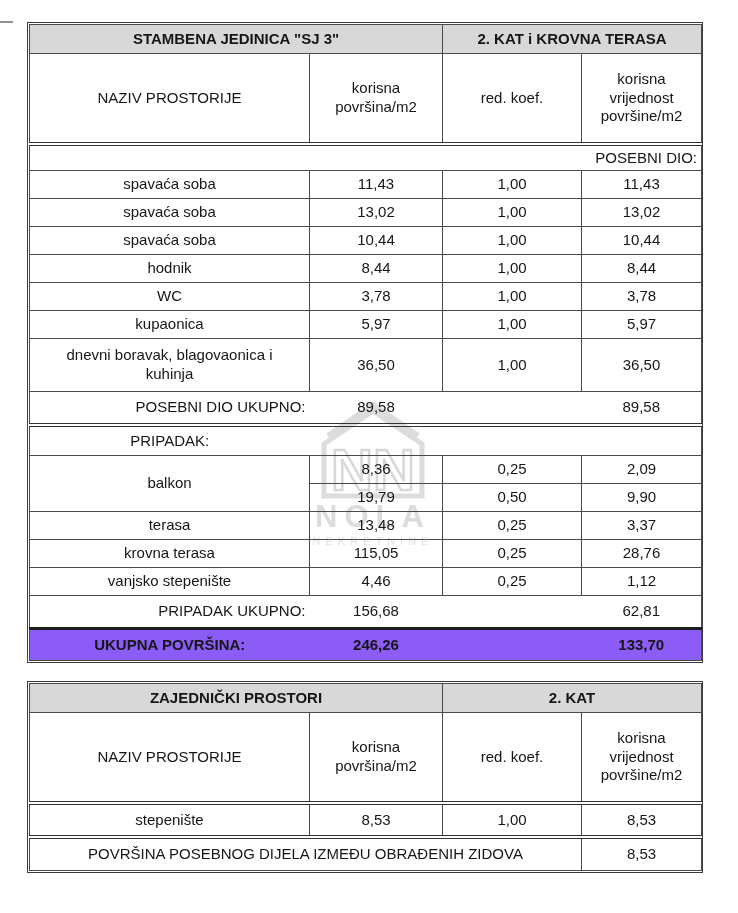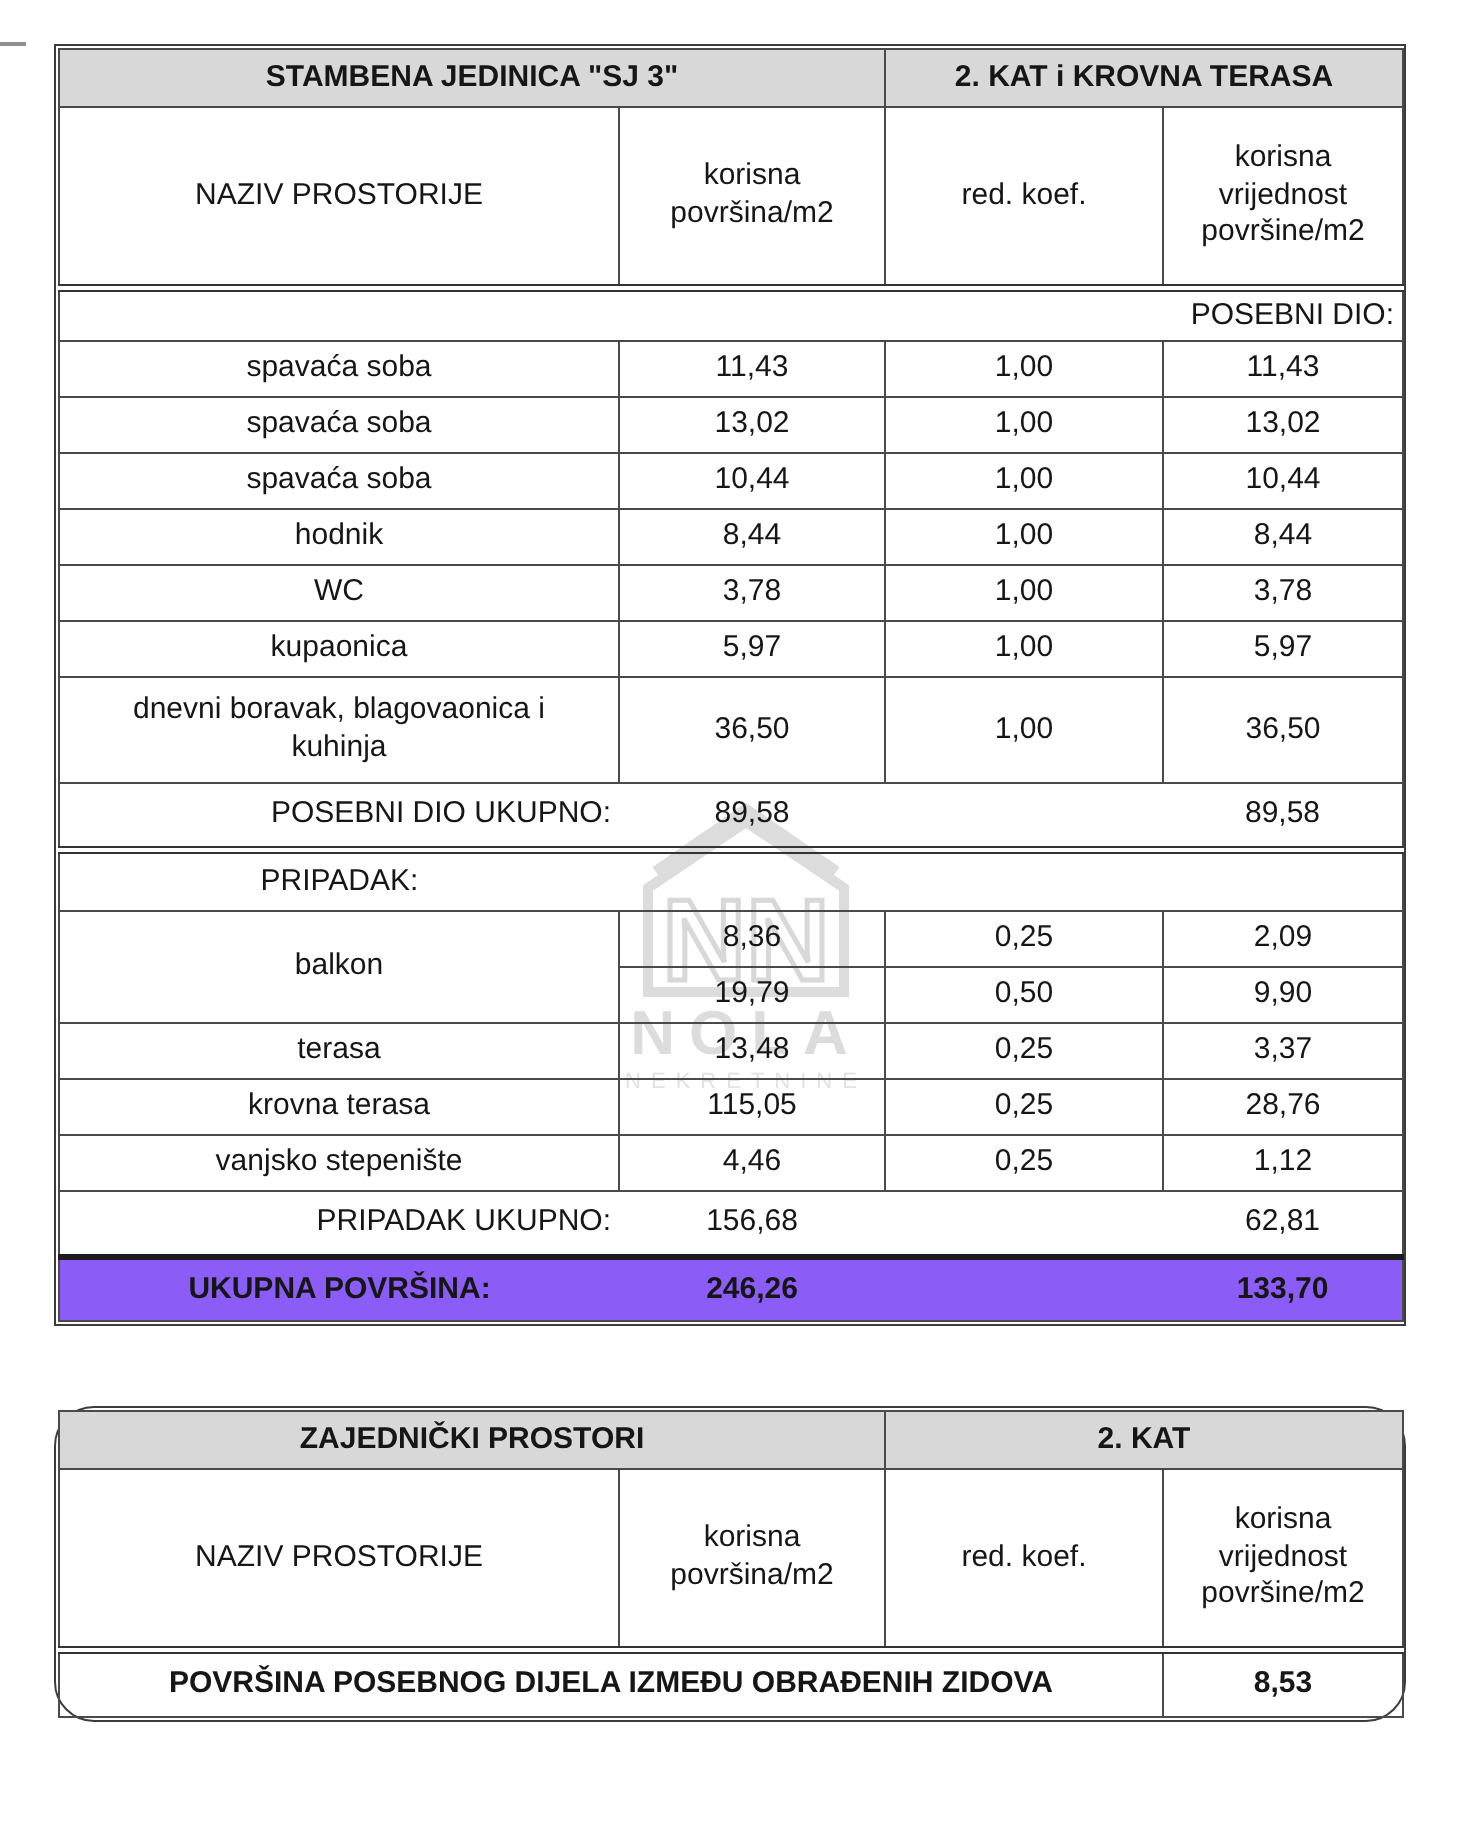--- a/index.html
+++ b/index.html
@@ -14,37 +14,37 @@
   .watermark svg{display:block;margin:0 auto;}
   .wm-name{font-weight:bold;font-size:31px;letter-spacing:7px;color:#dcdcdc;line-height:1;margin-top:1px;}
   .wm-sub{font-size:11px;letter-spacing:5px;color:#e2e2e2;line-height:1;margin-top:4px;}
 
   
   .tbl-wrap{
     position:absolute;left:27px;width:676px;box-sizing:border-box;
     border:1px solid #3c3c3c;padding:1px;background:transparent;z-index:2;
   }
   .t1{top:22px;}
-  .t2{top:703px;border-radius:20px;}
+  .t2{top:681px;}
   table{border-collapse:collapse;width:100%;table-layout:fixed;background:transparent;}
   td{
     border:1px solid #4a4a4a;text-align:center;vertical-align:middle;
     font-size:15px;padding:2px 4px;white-space:pre-line;overflow:hidden;line-height:1.25;
   }
   .r-title td{height:24px;font-weight:bold;background:#d8d8d8;}
   .r-head td{height:84px;}
   .r-sec td{height:20px;}
   .r-room td{height:23px;}
   .r-dnevni td{height:48px;}
   .r-total td{height:27px;}
   .r-prip td{height:24px;margin-top:16px;}
   .r-sub td{height:23px;}
   .r-grand td{height:26px;background:#8b5cf6;font-weight:bold;}
   .r-step td{height:26px;}
-  .r-final td{height:27px;font-weight:bold;}
+  .r-final td{height:27px;font-weight:normal;}
   .left{text-align:right;padding-left:8px;}
   .dsep{border-top:4px double #333333;}
   .thick{border-top:3px solid #1c1c1c;}
   tr.flat td{border-left-style:none;border-right-style:none;}
   tr.flat td:first-child{border-left-style:solid;}
   tr.flat td:last-child{border-right-style:solid;}
 </style>
 </head>
 <body>
 
@@ -213,20 +213,26 @@
       <tr class="r-head">
         <td>NAZIV PROSTORIJE</td>
         <td>korisna
 površina/m2</td>
         <td>red. koef.</td>
         <td>korisna
 vrijednost
 površine/m2</td>
       </tr>
 
+      <tr class="r-step">
+        <td class="dsep">stepenište</td>
+        <td class="dsep">8,53</td>
+        <td class="dsep">1,00</td>
+        <td class="dsep">8,53</td>
+      </tr>
 
       <tr class="r-final">
         <td colspan="3" class="dsep">POVRŠINA POSEBNOG DIJELA IZMEĐU OBRAĐENIH ZIDOVA</td>
         <td class="dsep">8,53</td>
       </tr>
     </tbody>
       </table>
   </div>
 
 </div>

